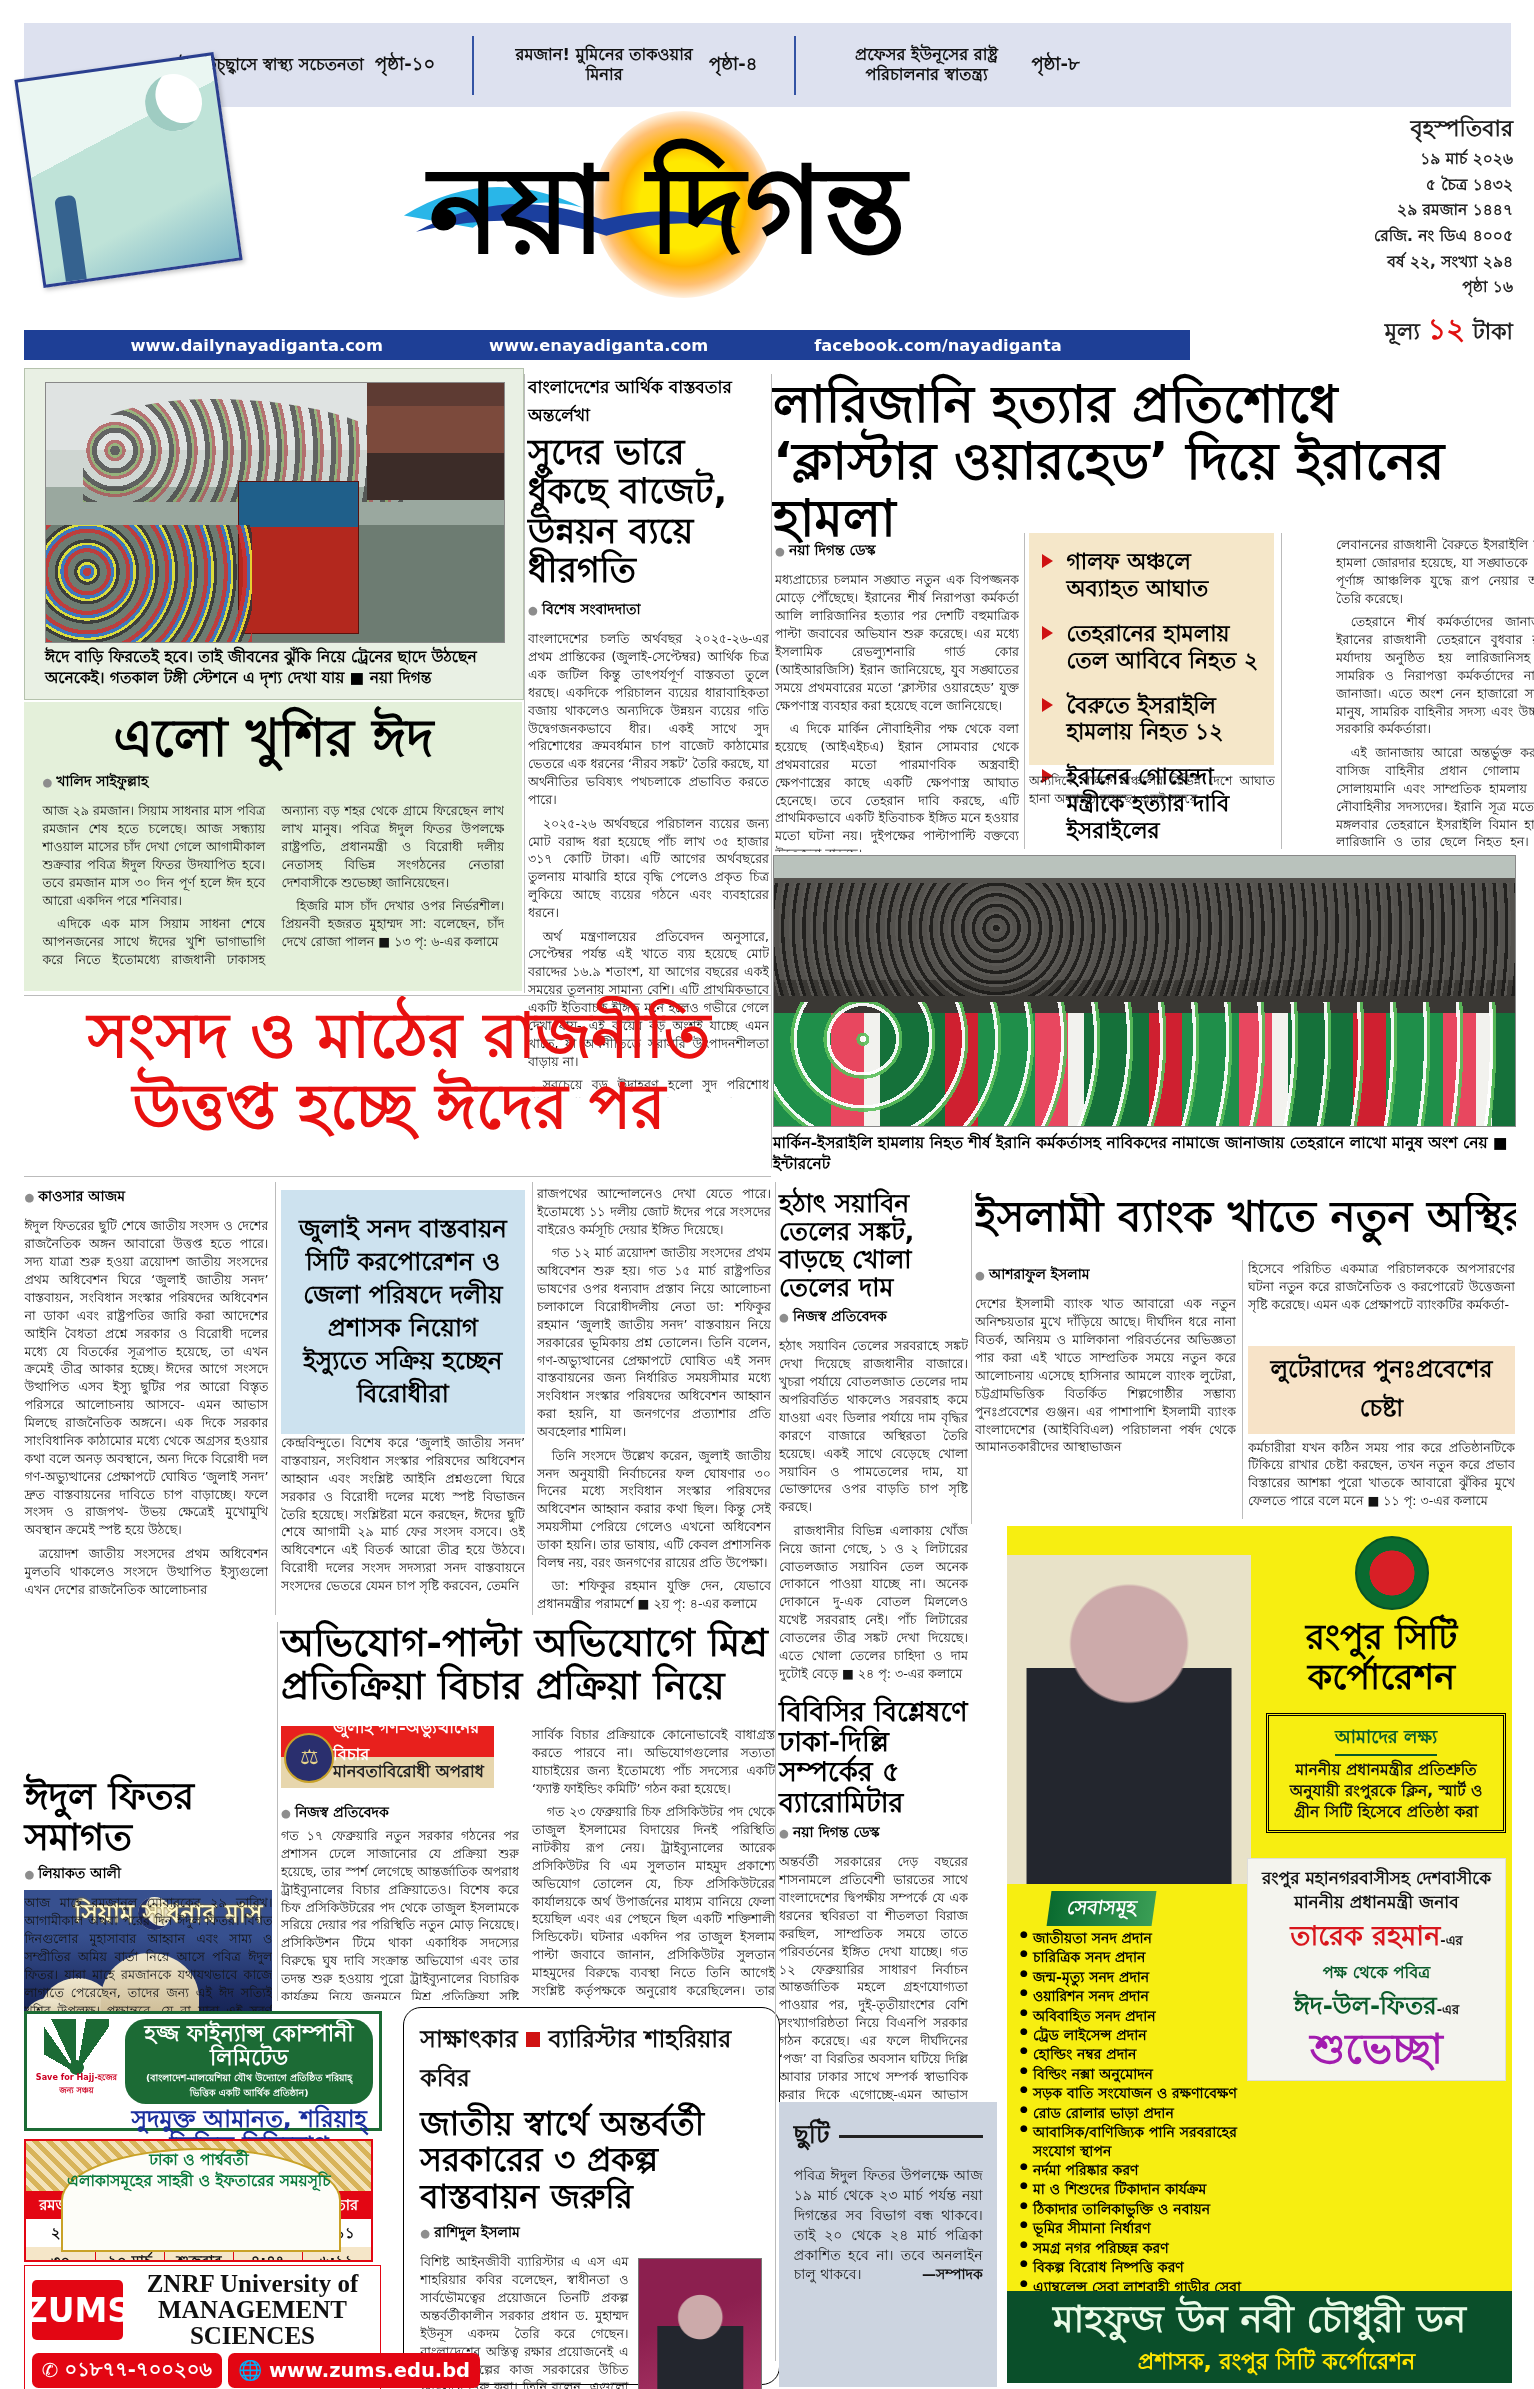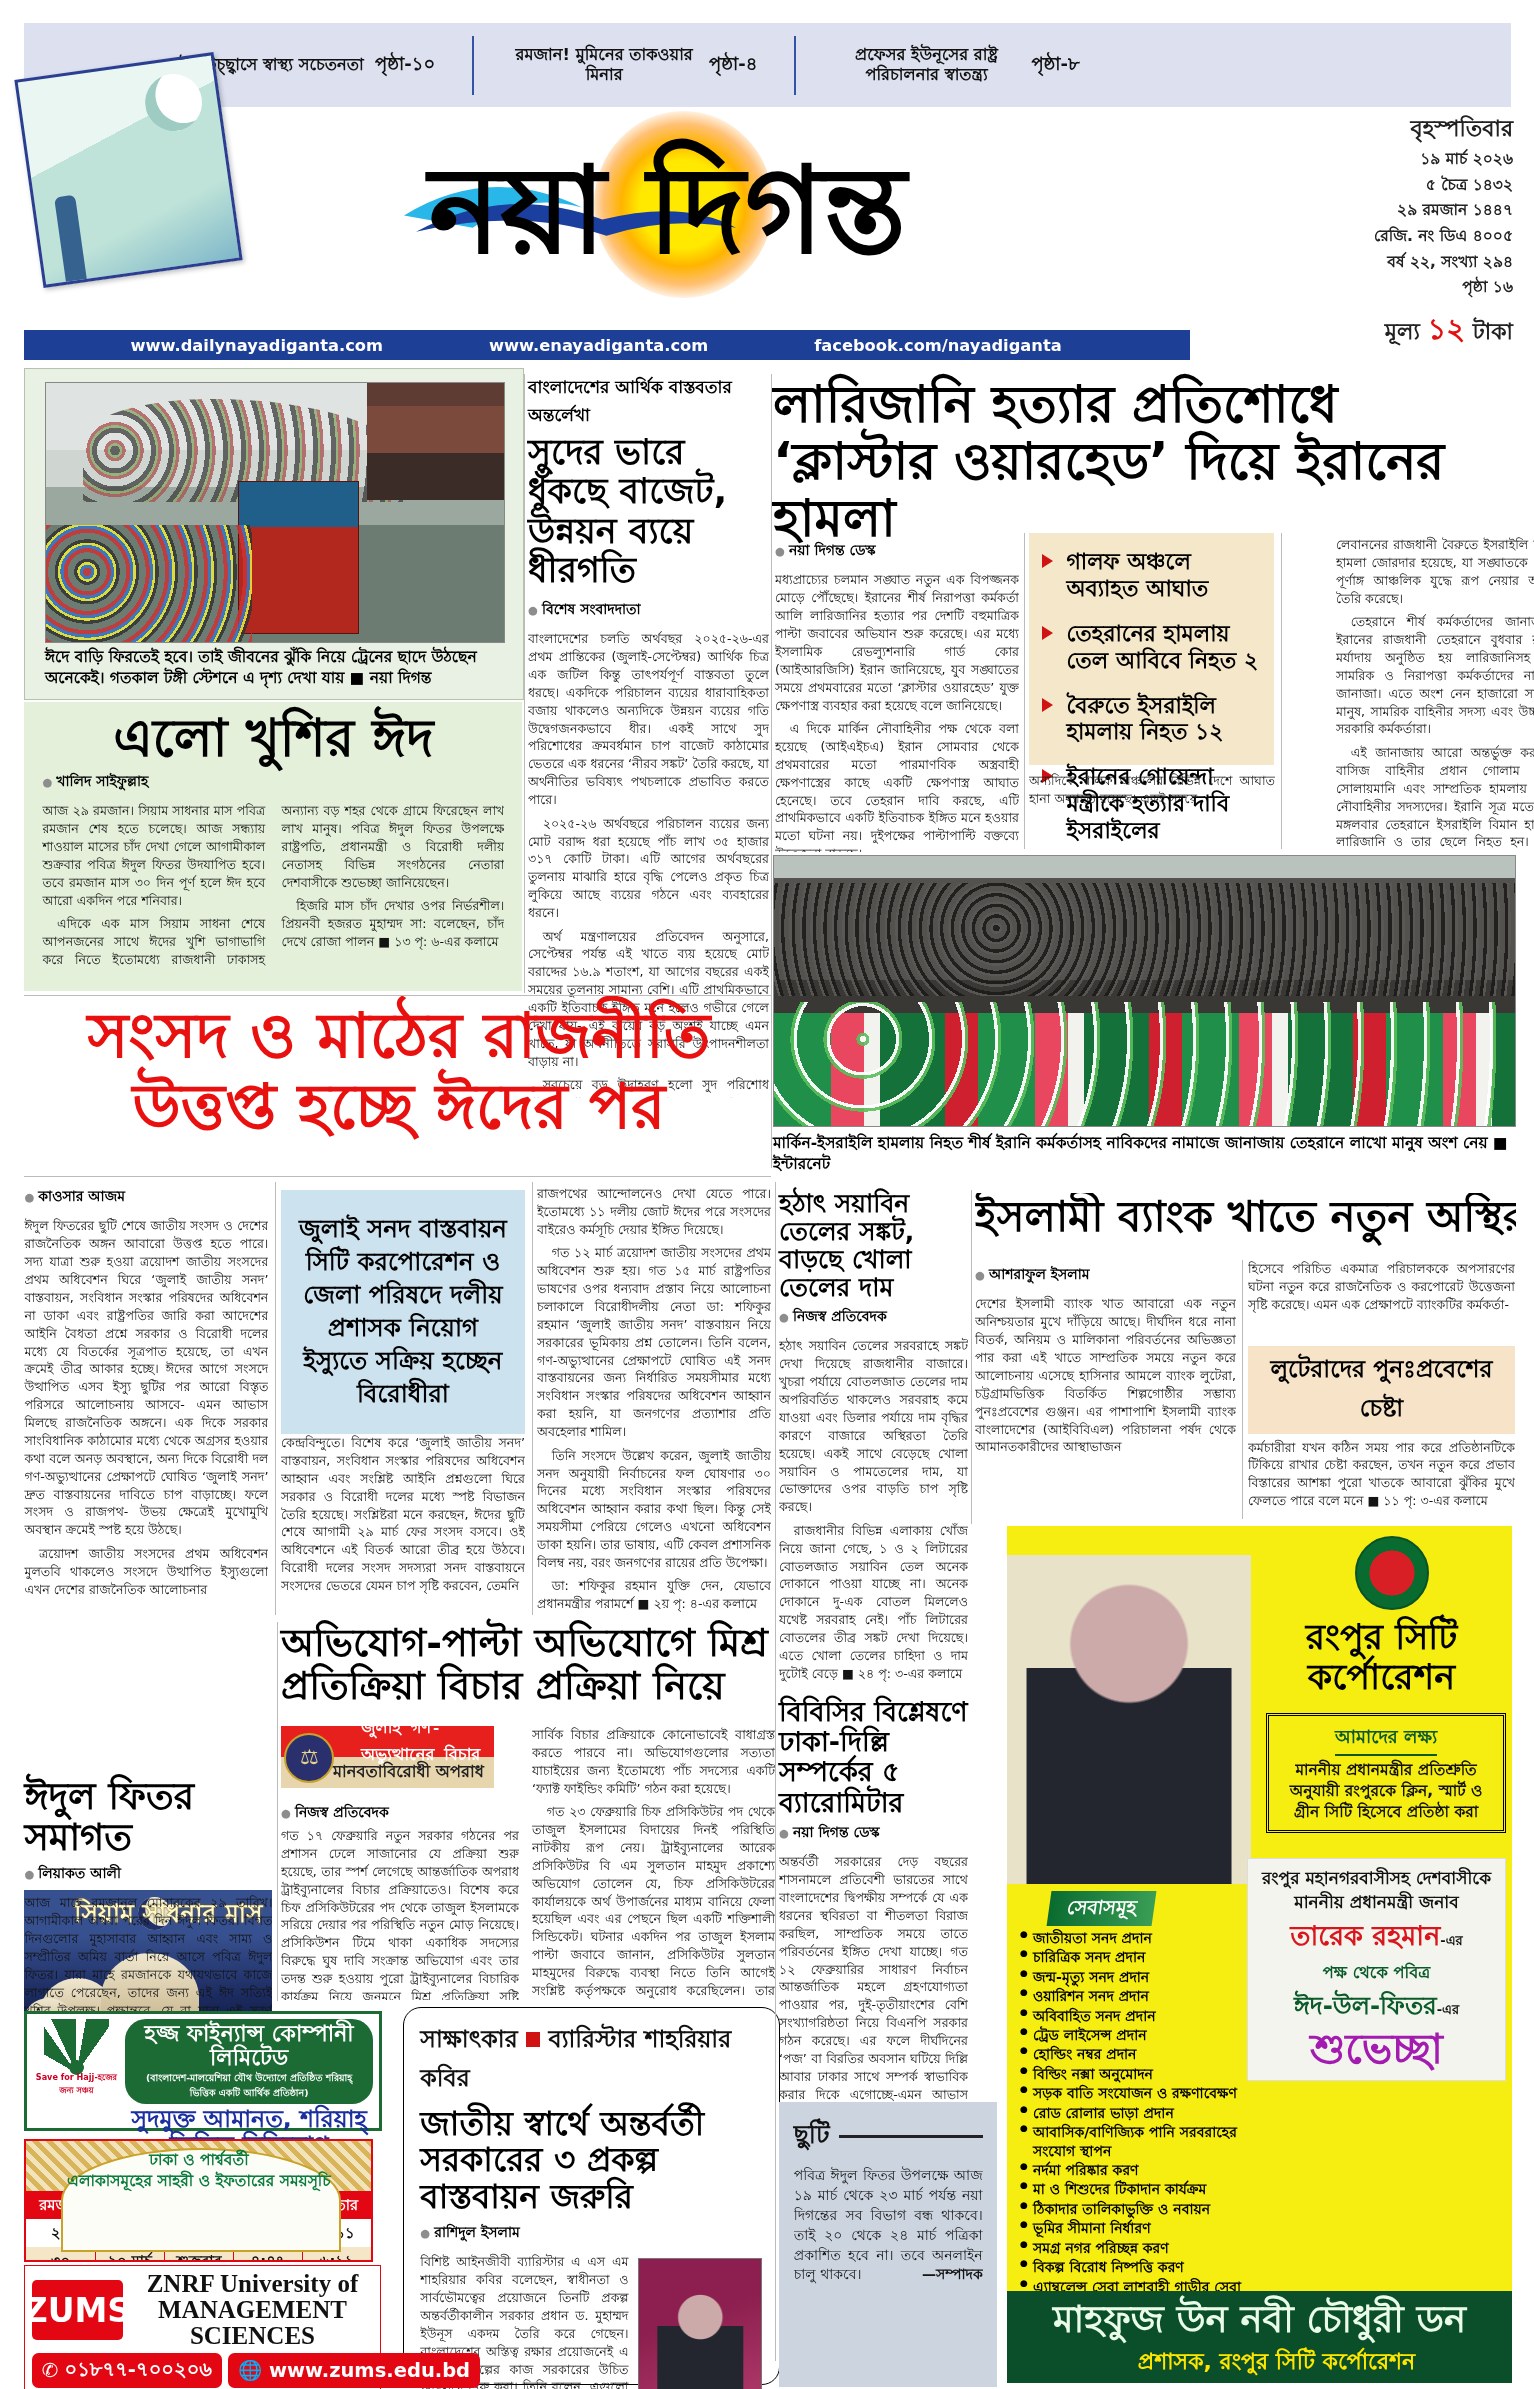--- a/index.html
+++ b/index.html
@@ -51,21 +51,21 @@
   .crowd-noise{position:absolute;left:0;top:10%;width:100%;height:42%;background:repeating-radial-gradient(circle at 30% 40%,#1c1b19 0 3.3px,#5b5955 3.3px 5.7px,transparent 5.7px 10.6px);opacity:.9;}
   
   .eidcard{transform:rotate(-8deg);border:3.3px solid #2a3f8f;background:linear-gradient(160deg,#eaf6f2 0 35%,#bfe3d8 35% 70%,#7fb8c9 100%);box-shadow:1.6px 2.4px 4.9px rgba(0,0,0,.25);overflow:hidden;}
   .crescent{position:absolute;right:14.7px;top:13px;width:57px;height:57px;border-radius:50%;background:#fff;box-shadow:inset 11.4px -6.5px 0 0 #9fccc2;}
   .minaret{position:absolute;left:19.5px;bottom:-4.9px;width:21px;height:90px;background:#35628f;border-radius:6.5px 6.5px 0 0;}
   
   .greenbox{background:#e4f0da;}
   
   .bluebox{background:#cde2ef;font-weight:bold;text-align:center;font-size:24.4px;line-height:1.35;display:flex;align-items:center;justify-content:center;padding:11.4px;color:#000;}
   
-  .badge-red{background:#e8201d;color:#fff;font-weight:bold;font-size:16.3px;display:flex;align-items:center;padding-left:80px;font-family:Liberation Mono, monospace;}
+  .badge-red{background:#e8201d;color:#fff;font-weight:bold;font-size:16.3px;display:flex;align-items:center;padding-left:52px;}
   .badge-tan{background:#e7d6ad;color:#222;font-weight:bold;font-size:16.3px;display:flex;align-items:center;padding-left:52px;}
   .badge-logo{position:absolute;left:3.3px;top:6.5px;width:46px;height:46px;border-radius:50%;background:#2a2f6e;border:2.4px solid #c8a22a;z-index:2;}
   .badge-logo::after{content:"⚖";position:absolute;left:50%;top:50%;transform:translate(-50%,-55%);color:#e8d48a;font-size:21px;}
   
   .subhead{background:#f7e3c8;font-weight:bold;font-size:23.6px;text-align:center;padding:4.9px 1.6px;color:#000;}
   
   .intbox{border:1.6px solid #000;border-radius:18px;padding:13px 16.3px;}
   .int-label{font-weight:bold;font-size:23.6px;}
   .redsq{display:inline-block;width:14.7px;height:14.7px;background:#d01212;margin:0 8.1px;}
   .int-photo{float:right;width:122px;height:147px;margin:4.9px 0 6.5px 9.8px;background:linear-gradient(160deg,#8c1f4f 0 40%,#b03a6a 100%);position:relative;border:0.8px solid #777;}

